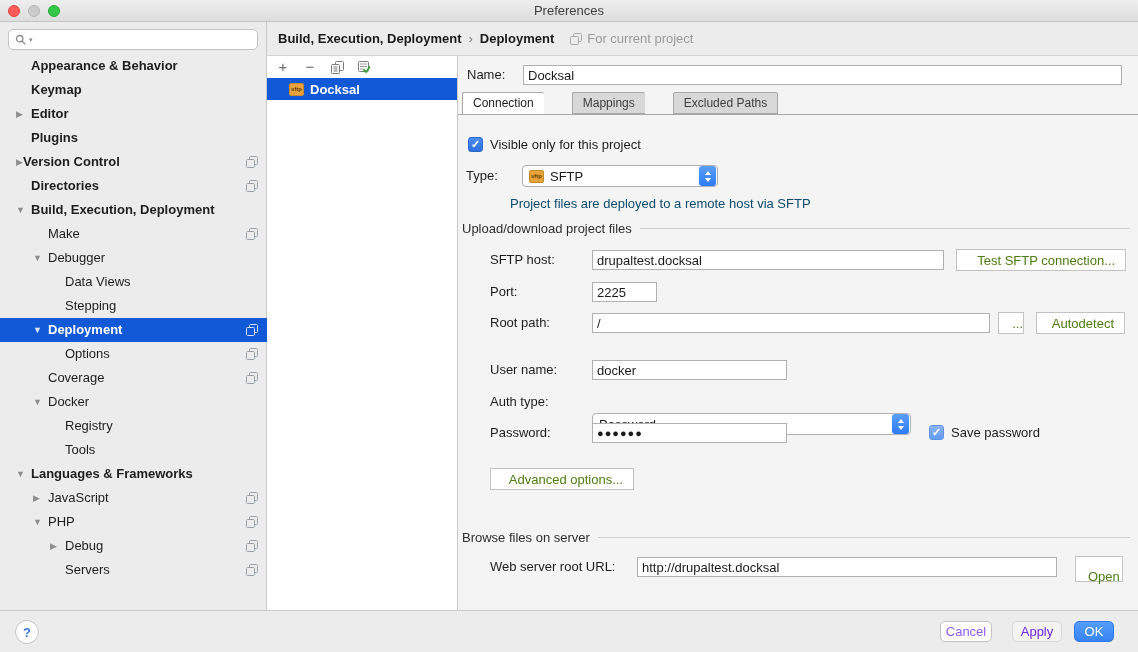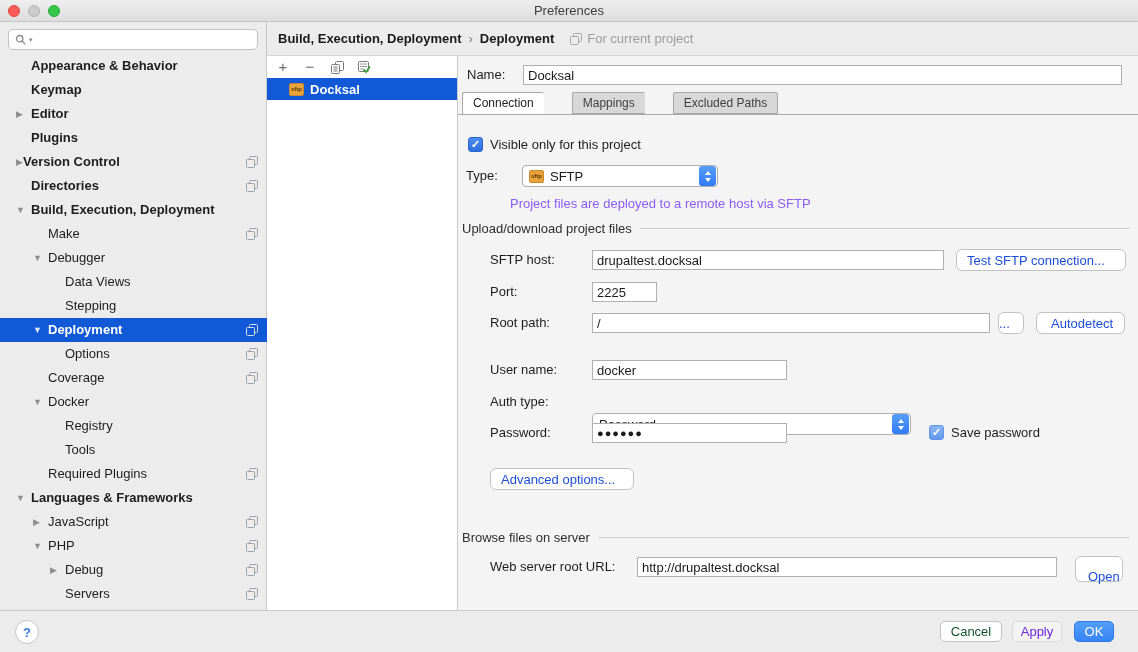--- a/index.html
+++ b/index.html
@@ -55,22 +55,22 @@
   .list-item.selected { background:#1159d6; color:#ffffff; font-weight:700; }
   .sftp-badge { width:15px; height:13px; background:#e8a33d; border:1px solid #c9882a; border-radius:2px;
     font-size:6px; font-weight:700; color:#5d3a00; display:flex; align-items:center; justify-content:center; }
 
   
   #form-panel { position:absolute; left:458px; top:56px; width:680px; height:554px; background:#f4f4f4; }
   .abs { position:absolute; }
   .flabel { line-height:20px; color:#1d1d1d; }
   input.field { border:1px solid #b0b0b0; background:#ffffff; height:20px; font:13px "Liberation Sans",sans-serif;
     padding:0 4px; color:#1a1a1a; border-radius:0; }
-  .btn { background:#ffffff; border:1px solid #c2c2c2; border-radius:6px; height:22px; font:13px "Liberation Sans",sans-serif;
-    color:#1d4ed8; padding:0 10px; text-align:left; }
+  .btn { background:#ffffff; border:1px solid #c2c2c2; border-radius:0; height:22px; font:13px "Liberation Sans",sans-serif;
+    color:#4d7c0f; padding:0 10px; text-align:right; }
 
   
   #tabbar { position:absolute; left:0; right:0; top:36px; height:23px; padding-left:4px; display:flex; align-items:flex-start;gap:28px; }
   #tabbar::after { content:""; position:absolute; left:0; right:0; bottom:0; height:1px; background:#a8a8a8; }
   .tab { position:relative; z-index:1; height:22px; border:1px solid #a8a8a8; border-right:none; background:#d8d8d8;
     padding:3px 10px 0 10px; font-size:12px; color:#3e3e3e; border-radius:2px 2px 0 0; }
   .tab:last-child { border-right:1px solid #a8a8a8; }
   .tab.active { height:23px; background:#ffffff; color:#1d1d1d; }
 
   
@@ -83,31 +83,31 @@
   .dropdown { background:#ffffff; border:1px solid #b0b0b0; border-radius:4px; display:flex; align-items:center;
     height:22px; padding-left:6px; position:relative; }
   .dropdown .dd-label { flex:1; color:#1a1a1a; }
   .stepper { width:17px; height:20px; border-radius:3px; background:linear-gradient(#5a9ef8,#2e7bf5);
     display:flex; flex-direction:column; align-items:center; justify-content:center; margin-right:1px; }
   .chev-up { width:0; height:0; border-left:3.5px solid transparent; border-right:3.5px solid transparent;
     border-bottom:4px solid #ffffff; margin-bottom:3px; }
   .chev-down { width:0; height:0; border-left:3.5px solid transparent; border-right:3.5px solid transparent;
     border-top:4px solid #ffffff; }
 
-  .hint { color:#8b5cf6; }
+  .hint { color:#0c4a6e; }
   .section { display:flex; align-items:center; gap:8px; color:#2e2e2e; }
   .section .rule { flex:1; height:1px; background:#d0d0d0; }
 
   
   #footer { position:absolute; left:0; top:610px; width:1138px; height:42px; background:#ececec; border-top:1px solid #c9c9c9; }
   #help-btn { position:absolute; left:15px; top:9px; width:24px; height:24px; border-radius:50%; background:#ffffff;
     border:1px solid #c4c4c4; color:#3a7bd5; font-size:13px; font-weight:700; display:flex; align-items:center; justify-content:center; }
   .footer-btn { position:absolute; top:10px; height:21px; border-radius:5px; font:13px "Liberation Sans",sans-serif;
     display:flex; align-items:center; justify-content:center; }
-  #cancel-btn { left:940px; width:62px; background:#ffffff; border:1px solid #c2c2c2; color:#14532d; }
+  #cancel-btn { left:940px; width:52px; background:#ffffff; border:1px solid #c2c2c2; color:#8b5cf6; }
   #apply-btn { left:1012px; width:50px; background:#f3f3f3; border:1px solid #d8d8d8; color:#6d28d9; }
   #ok-btn { left:1074px; width:40px; background:linear-gradient(#559ef8,#3684f6); border:1px solid #3077e8; color:#ffffff; }
 </style>
 </head>
 <body>
 
 <div id="window">
 
   <div id="titlebar">
     <div class="traffic">
@@ -156,24 +156,20 @@
             <rect x="3.5" y="0.5" width="8" height="8" rx="1" fill="none" stroke="currentColor"></rect>
             <rect class="front" x="0.5" y="3.5" width="8" height="8" rx="1" stroke="currentColor"></rect>
           </svg></div>
         <div class="tree-row"><span class="tree-label" style="padding-left: 48px;">Coverage</span><svg width="12" height="12" viewBox="0 0 12 12" class="proj-icon">
             <rect x="3.5" y="0.5" width="8" height="8" rx="1" fill="none" stroke="currentColor"></rect>
             <rect class="front" x="0.5" y="3.5" width="8" height="8" rx="1" stroke="currentColor"></rect>
           </svg></div>
         <div class="tree-row"><span class="tree-arrow" style="left: 33px;">▼</span><span class="tree-label" style="padding-left: 48px;">Docker</span></div>
         <div class="tree-row"><span class="tree-label" style="padding-left: 65px;">Registry</span></div>
         <div class="tree-row"><span class="tree-label" style="padding-left: 65px;">Tools</span></div>
-        <div class="tree-row"><span class="tree-label" style="padding-left: 48px;">Required Plugins</span><svg width="12" height="12" viewBox="0 0 12 12" class="proj-icon">
-            <rect x="3.5" y="0.5" width="8" height="8" rx="1" fill="none" stroke="currentColor"></rect>
-            <rect class="front" x="0.5" y="3.5" width="8" height="8" rx="1" stroke="currentColor"></rect>
-          </svg></div>
         <div class="tree-row bold"><span class="tree-arrow" style="left: 16px;">▼</span><span class="tree-label" style="padding-left: 31px;">Languages &amp; Frameworks</span></div>
         <div class="tree-row"><span class="tree-arrow" style="left: 33px;">▶</span><span class="tree-label" style="padding-left: 48px;">JavaScript</span><svg width="12" height="12" viewBox="0 0 12 12" class="proj-icon">
             <rect x="3.5" y="0.5" width="8" height="8" rx="1" fill="none" stroke="currentColor"></rect>
             <rect class="front" x="0.5" y="3.5" width="8" height="8" rx="1" stroke="currentColor"></rect>
           </svg></div>
         <div class="tree-row"><span class="tree-arrow" style="left: 33px;">▼</span><span class="tree-label" style="padding-left: 48px;">PHP</span><svg width="12" height="12" viewBox="0 0 12 12" class="proj-icon">
             <rect x="3.5" y="0.5" width="8" height="8" rx="1" fill="none" stroke="currentColor"></rect>
             <rect class="front" x="0.5" y="3.5" width="8" height="8" rx="1" stroke="currentColor"></rect>
           </svg></div>
         <div class="tree-row"><span class="tree-arrow" style="left: 50px;">▶</span><span class="tree-label" style="padding-left: 65px;">Debug</span><svg width="12" height="12" viewBox="0 0 12 12" class="proj-icon">

